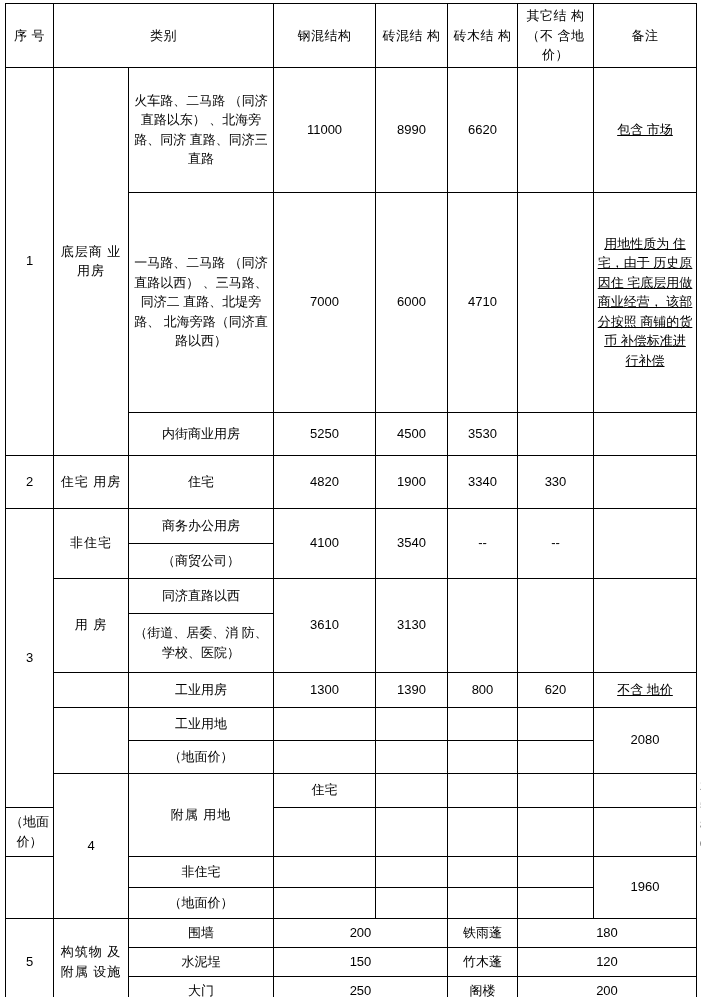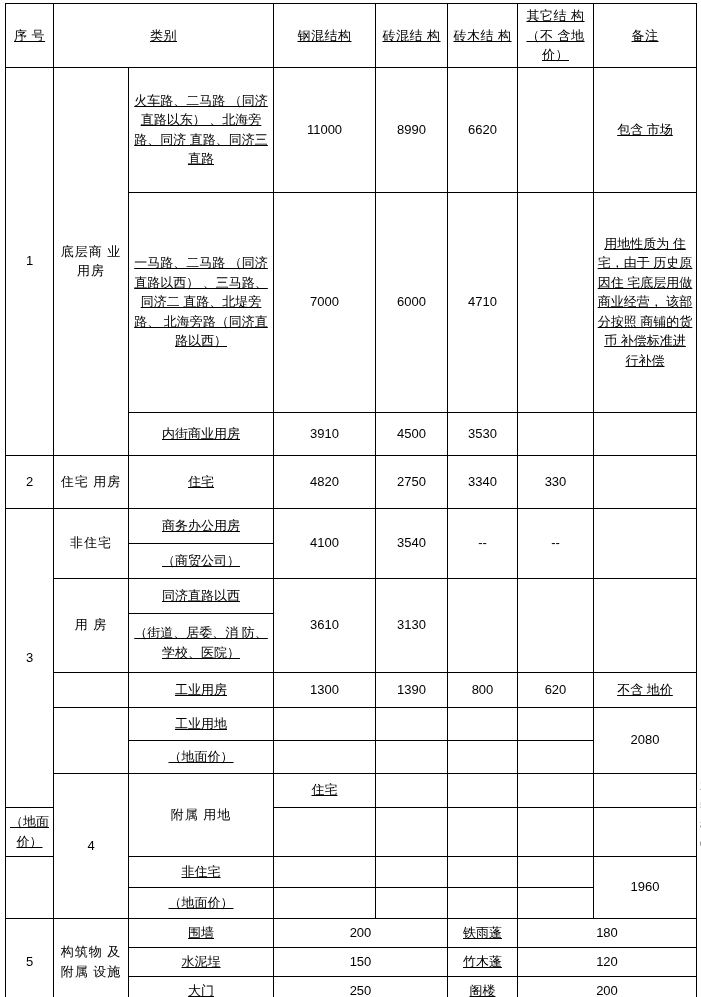--- a/index.html
+++ b/index.html
@@ -32,39 +32,37 @@
     font-weight: normal;
     font-size: 13px;
     line-height: 1.5;
     padding: 2px 3px;
     word-break: break-all;
   }
   th.hd {
     font-weight: bold;
     font-size: 13.5px;
     letter-spacing: 0.5px;
-    text-decoration: underline;
   }
   .num {
     font-size: 13.5px;
     margin-top: 36px;
   }
   .idx {
     font-weight: bold;
     font-size: 14px;
   }
   .cat {
     letter-spacing: 1px;
     font-size: 13.5px;
     margin-left: 9px;
   }
   .sub {
     font-size: 13px;
     line-height: 1.55;
-    text-decoration: underline;
   }
   .note {
     font-size: 12.5px;
     line-height: 1.6;
     padding: 4px 6px;
     text-decoration: underline;
   }
   .tall {
     line-height: 1.75;
   }
@@ -112,33 +110,33 @@
       <tr>
         <td class="sub" style="height:215px">一马路、二马路 （同济直路以西） 、三马路、同济二 直路、北堤旁路、 北海旁路（同济直 路以西）</td>
         <td class="num">7000</td>
         <td class="num">6000</td>
         <td class="num">4710</td>
         <td class="num"></td>
         <td class="note">用地性质为 住宅，由于 历史原因住 宅底层用做 商业经营， 该部分按照 商铺的货币 补偿标准进 行补偿</td>
       </tr>
       <tr>
         <td class="sub" style="height:38px">内街商业用房</td>
-        <td class="num">3910</td>
+        <td class="num">5250</td>
         <td class="num">4500</td>
         <td class="num">3530</td>
         <td class="num"></td>
         <td class="note"></td>
       </tr>
 
       <tr>
         <td class="idx">2</td>
         <td class="cat tall">住宅 用房</td>
         <td class="sub" style="height:48px">住宅</td>
         <td class="num">4820</td>
-        <td class="num">2750</td>
+        <td class="num">1900</td>
         <td class="num">3340</td>
         <td class="num">330</td>
         <td class="note"></td>
       </tr>
 
       <tr>
         <td class="idx" rowspan="8">3</td>
         <td class="cat" rowspan="2">非住宅</td>
         <td class="sub" style="height:30px">商务办公用房</td>
         <td class="num" rowspan="2">4100</td>

